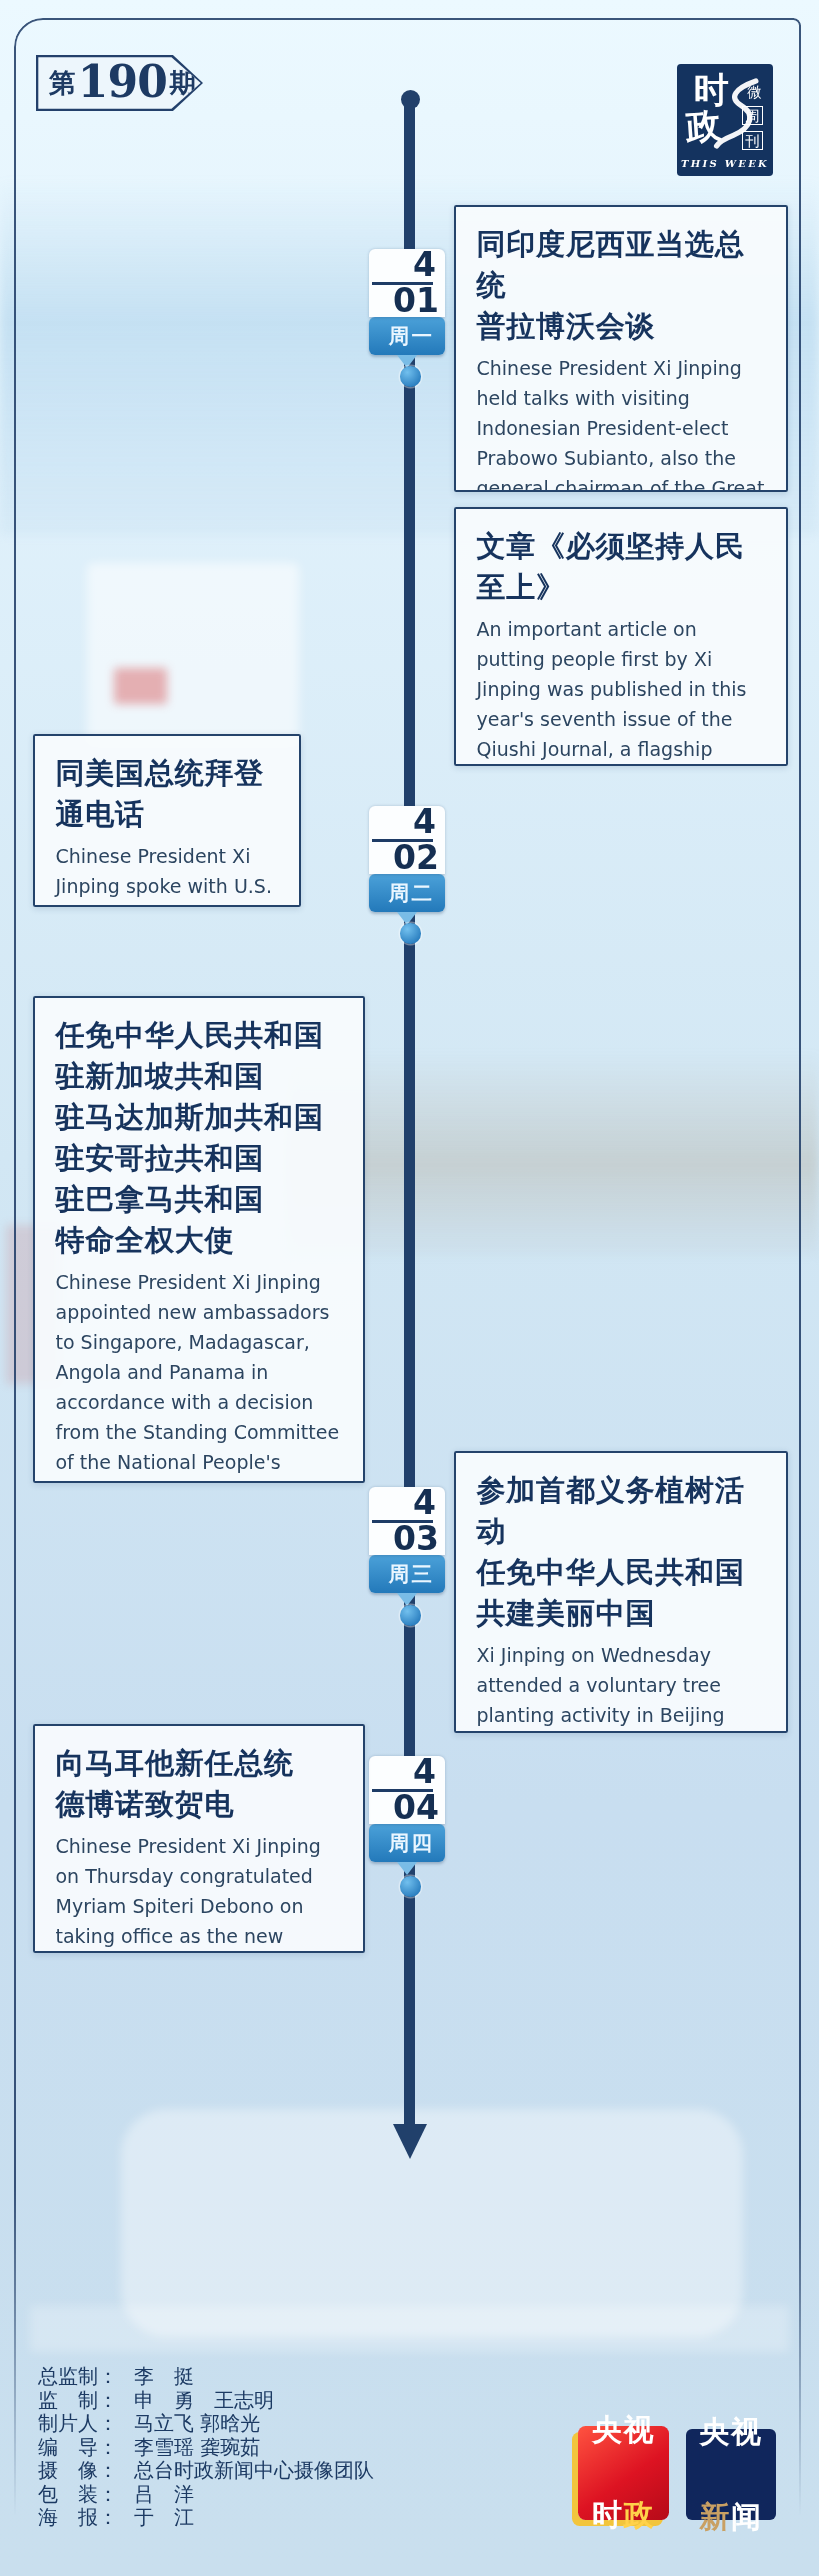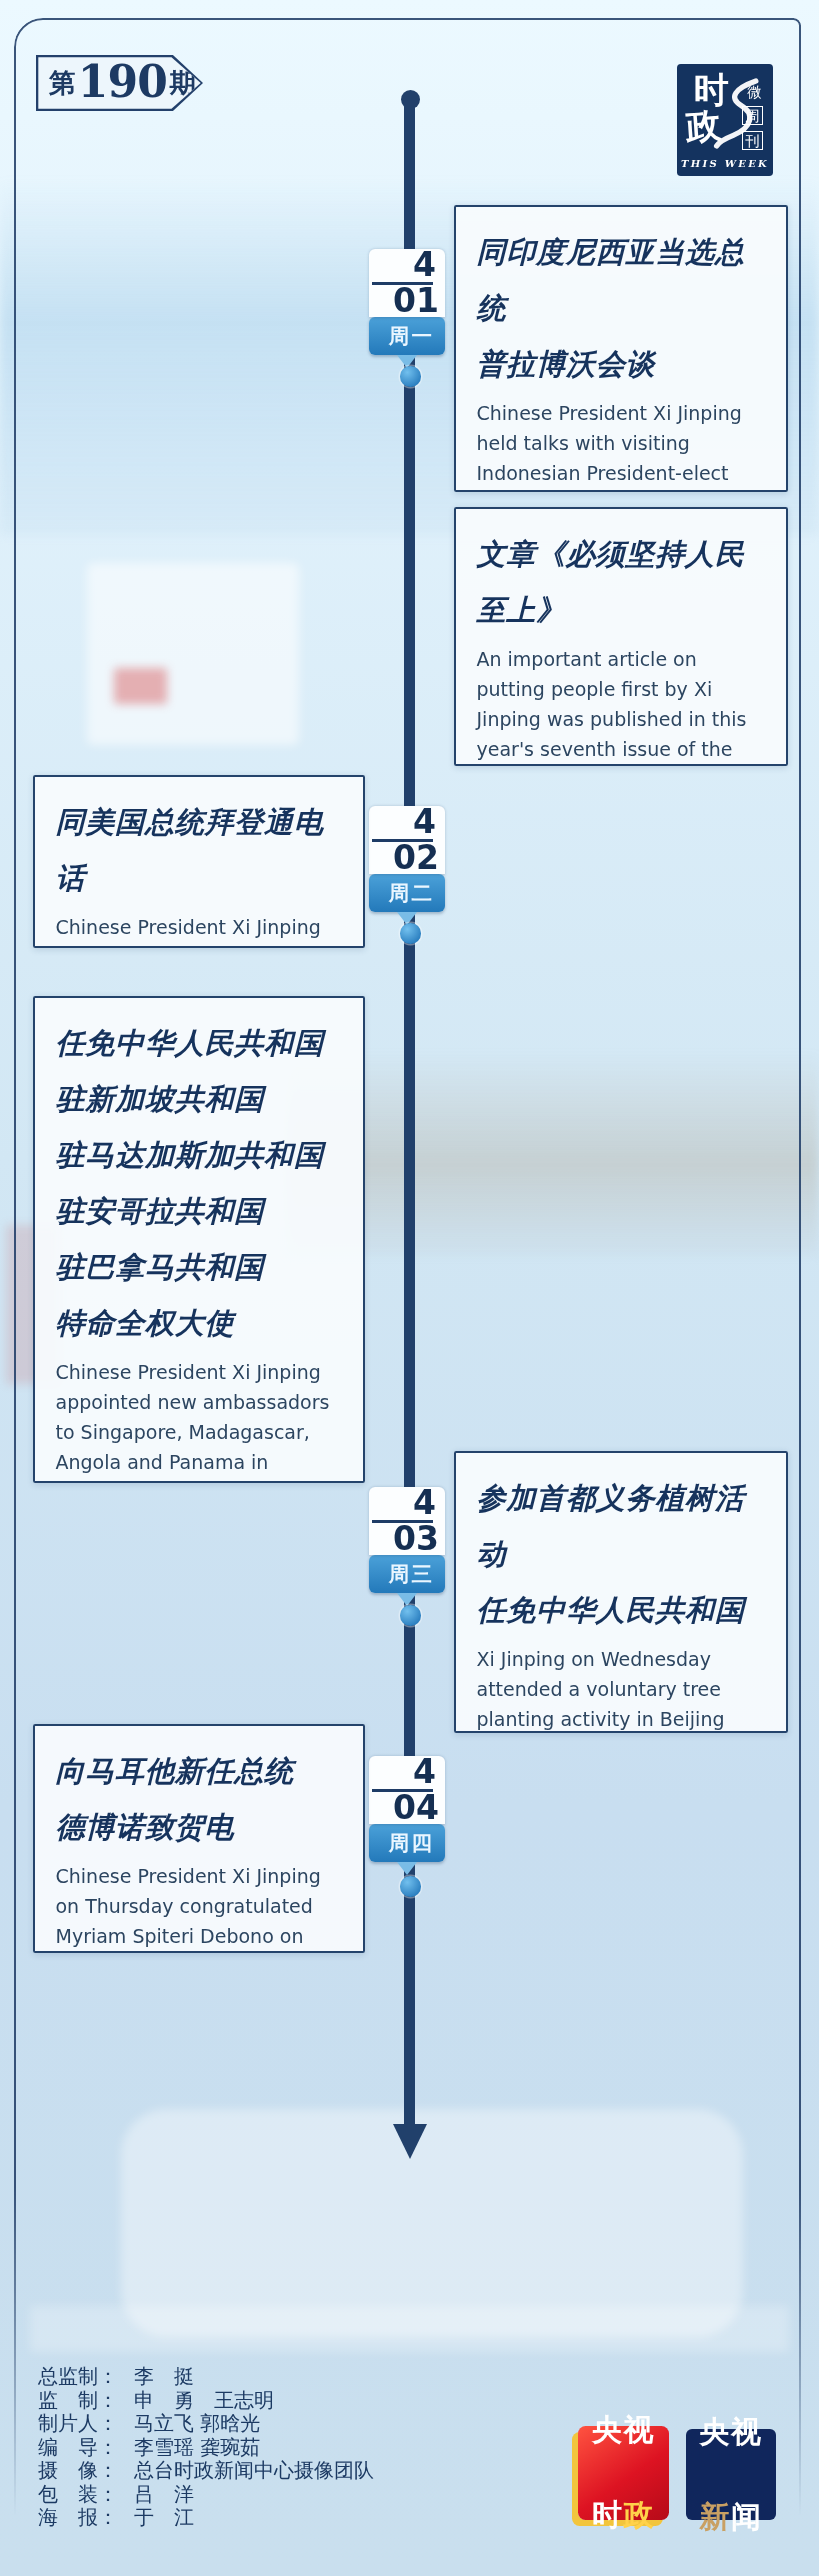--- a/index.html
+++ b/index.html
@@ -75,26 +75,26 @@
   .date-notch{width:0;height:0;margin:0 auto;
     border-left:10.6px solid transparent;border-right:10.6px solid transparent;border-top:13.7px solid #79bce6;}
   .tl-dot{position:absolute;left:400px;width:20.5px;height:20.5px;border-radius:50%;
     background:radial-gradient(circle at 35% 30%,#72c0ee,#2b7fc0 75%);
     box-shadow:0 0 0 1.5px rgba(255,255,255,.35);}
 
   
   .card{position:absolute;background:rgba(248,251,253,.94);border:2.3px solid #24436b;
     border-radius:2.3px;box-shadow:0 1.5px 6px rgba(30,60,100,.15);
     padding:16.7px 20.5px;box-sizing:border-box;overflow:hidden;}
-  .card-title{color:#16335d;font-size:29px;line-height:56px;font-weight:700;
-    font-family:"DejaVu Serif","Liberation Serif",serif;letter-spacing:0.8px;font-style:italic;}
+  .card-title{color:#16335d;font-size:29px;line-height:41px;font-weight:700;
+    font-family:"DejaVu Serif","Liberation Serif",serif;letter-spacing:0.8px;}
   .card-body{margin-top:6px;color:#2c4560;font-size:19px;line-height:30px;}
   .card.c1{left:454px;top:205px;width:334px;height:287px;}
   .card.c2{left:454px;top:507px;width:334px;height:259px;}
-  .card.c3{left:33px;top:775px;width:332px;height:173px;}
+  .card.c3{left:33px;top:734px;width:268px;height:173px;}
   .card.c4{left:33px;top:996px;width:332px;height:487px;}
   .card.c5{left:454px;top:1451px;width:334px;height:282px;}
   .card.c6{left:33px;top:1724px;width:332px;height:229px;}
 
   
   .credits{position:absolute;left:38px;top:2365px;color:#1c3a63;font-size:20px;
     line-height:23.5px;font-weight:500;}
   .credit-line{white-space:pre;}
   .credit-label{display:inline-block;}
   .credit-value{display:inline-block;margin-left:16px;}
@@ -216,20 +216,21 @@
     <div class="card-title">驻马达加斯加共和国</div>
     <div class="card-title">驻安哥拉共和国</div>
     <div class="card-title">驻巴拿马共和国</div>
     <div class="card-title">特命全权大使</div>
     <div class="card-body">Chinese President Xi Jinping appointed new ambassadors to Singapore, Madagascar, Angola and Panama in accordance with a decision from the Standing Committee of the National People's Congress, China's top legislature, an official statement said on Tuesday.</div>
   </div>
 
   <div class="card c5">
     <div class="card-title">参加首都义务植树活动</div>
     <div class="card-title">任免中华人民共和国</div>
+    <div class="card-title">共建美丽中国</div>
     <div class="card-body">Xi Jinping on Wednesday attended a voluntary tree planting activity in Beijing and called for nationwide efforts in afforestation to jointly build a beautiful China.</div>
   </div>
 
   <div class="card c6">
     <div class="card-title">向马耳他新任总统</div>
     <div class="card-title">德博诺致贺电</div>
     <div class="card-body">Chinese President Xi Jinping on Thursday congratulated Myriam Spiteri Debono on taking office as the new Maltese president.</div>
   </div>
 
   <div class="credits">

